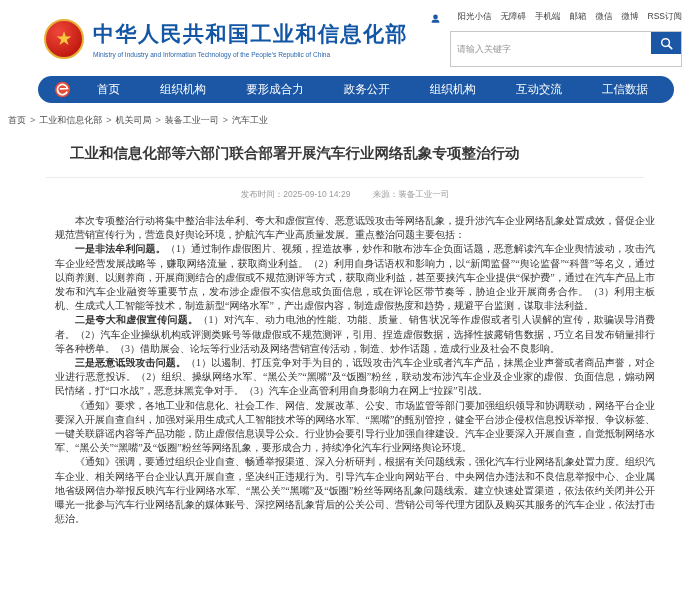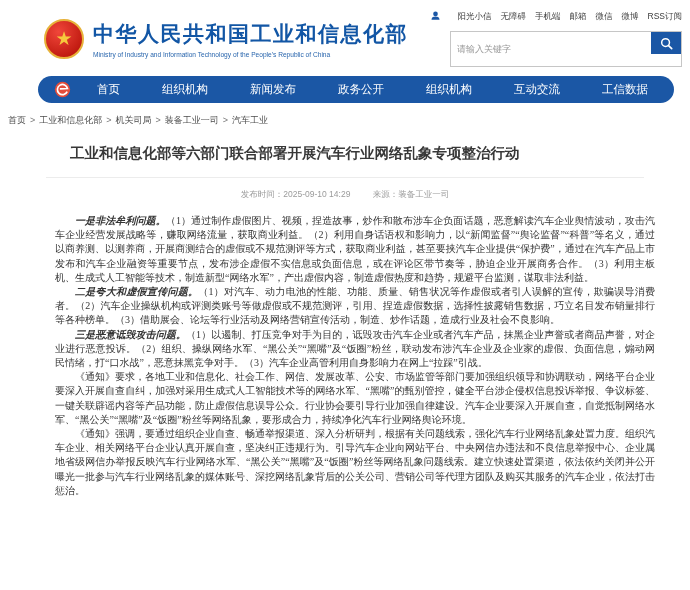--- a/index.html
+++ b/index.html
@@ -14,21 +14,21 @@
   .emblem {
     width:40px; height:40px; border-radius:50%; flex:0 0 auto;
     background:radial-gradient(circle at 35% 30%, #f0463a, #c01a10 75%);
     border:2px solid #e7b23a; display:flex; align-items:center; justify-content:center;
   }
   .emblem .star { color:#f6c93d; font-size:19px; line-height:1; margin-top:-2px; }
   .ministry-cn { font-size:21px; font-weight:bold; color:#1256a5; letter-spacing:1.5px; white-space:nowrap; }
   .ministry-en { font-size:6.6px; color:#2a66ad; margin-top:3px; white-space:nowrap; }
   .header-right { width:236px; padding-right:4px; flex:0 0 auto; }
   .top-links { display:flex; align-items:center; justify-content:flex-end; gap:9px; font-size:8.5px; color:#404040; }
-  .top-links a { color:#404040; text-decoration:none; white-space:nowrap; display:flex; align-items:flex-start; gap:18px; }
+  .top-links a { color:#404040; text-decoration:none; white-space:nowrap; display:flex; align-items:flex-end; gap:18px; }
   .assistant-ic { width:9px; height:9px; display:inline-block; }
   .search-bar { margin-top:8px; display:flex; height:36px; border:1px solid #c6c6c6; background:#fff; }
   .search-bar input { flex:1; border:none; outline:none; font-size:9px; color:#555; padding:0 6px; min-width:0; }
   .search-bar input::placeholder { color:#999; }
   .search-btn { width:30px; height:22px; background:#1b57a5; border:none; display:flex; align-items:center; justify-content:center; cursor:pointer; padding:0; }
   
   .main-nav {
     margin:3px 16px 0 38px; height:27px; background:#1b57a5; border-radius:14px;
     display:flex; align-items:center; padding:0 26px 0 16px;
   }
@@ -47,21 +47,21 @@
   }
   .divider { height:1px; background:#ececec; margin:0 46px; }
   .meta { text-align:center; font-size:8.5px; color:#9b9b9b; margin-top:11px; }
   .meta .src { margin-left:20px; }
   .body-text {
     margin:13px 35px 0 55px;
     font-family:"Liberation Serif","DejaVu Serif",serif;
     font-size:10px; line-height:14.2px; color:#333; text-align:justify;
   }
   .body-text p { margin:0; text-indent:2em; }
-  .body-text b { font-weight:bold;font-style:italic; }
+  .body-text b { font-weight:bold; }
 </style>
 </head>
 <body>
 
 <header class="top-header">
   <div class="brand">
     <span class="emblem">
         <span class="star">★</span>
       </span>
     <div>
@@ -110,39 +110,40 @@
 </header>
 
 <nav class="main-nav">
   <svg class="miit-logo" viewBox="0 0 20 20">
     <circle cx="10" cy="10" r="9" fill="#e34d3b"></circle>
     <path d="M15.5 12.5a6 6 0 1 1 .4-3.6l-9 .4" fill="none" stroke="#fff" stroke-width="2"></path>
   </svg>
   <div class="nav-items">
     <a href="#">首页</a>
     <a href="#">组织机构</a>
-    <a href="#">新闻发布</a>
+    <a href="#">要形成合力</a>
     <a href="#">政务公开</a>
     <a href="#">组织机构</a>
     <a href="#">互动交流</a>
     <a href="#">工信数据</a>
   </div>
 </nav>
 
 <div class="breadcrumb">
   <a href="#">首页</a><span class="sep">&gt;</span><a href="#">工业和信息化部</a><span class="sep">&gt;</span><a href="#">机关司局</a><span class="sep">&gt;</span><a href="#">装备工业一司</a><span class="sep">&gt;</span><a href="#">汽车工业</a>
 </div>
 
 <main class="article">
   <h1>工业和信息化部等六部门联合部署开展汽车行业网络乱象专项整治行动</h1>
   <div class="divider"></div>
   <div class="meta">
     <span>发布时间：</span><span>2025-09-10 14:29</span>
     <span class="src">来源：</span><span>装备工业一司</span>
   </div>
   <div class="body-text">
+    <p><b></b><span>本次专项整治行动将集中整治非法牟利、夸大和虚假宣传、恶意诋毁攻击等网络乱象，提升涉汽车企业网络乱象处置成效，督促企业规范营销宣传行为，营造良好舆论环境，护航汽车产业高质量发展。重点整治问题主要包括：</span></p>
     <p><b>一是非法牟利问题。</b><span>（1）通过制作虚假图片、视频，捏造故事，炒作和散布涉车企负面话题，恶意解读汽车企业舆情波动，攻击汽车企业经营发展战略等，赚取网络流量，获取商业利益。（2）利用自身话语权和影响力，以“新闻监督”“舆论监督”“科普”等名义，通过以商养测、以测养商，开展商测结合的虚假或不规范测评等方式，获取商业利益，甚至要挟汽车企业提供“保护费”，通过在汽车产品上市发布和汽车企业融资等重要节点，发布涉企虚假不实信息或负面信息，或在评论区带节奏等，胁迫企业开展商务合作。（3）利用主板机、生成式人工智能等技术，制造新型“网络水军”，产出虚假内容，制造虚假热度和趋势，规避平台监测，谋取非法利益。</span></p>
     <p><b>二是夸大和虚假宣传问题。</b><span>（1）对汽车、动力电池的性能、功能、质量、销售状况等作虚假或者引人误解的宣传，欺骗误导消费者。（2）汽车企业操纵机构或评测类账号等做虚假或不规范测评，引用、捏造虚假数据，选择性披露销售数据，巧立名目发布销量排行等各种榜单。（3）借助展会、论坛等行业活动及网络营销宣传活动，制造、炒作话题，造成行业及社会不良影响。</span></p>
     <p><b>三是恶意诋毁攻击问题。</b><span>（1）以遏制、打压竞争对手为目的，诋毁攻击汽车企业或者汽车产品，抹黑企业声誉或者商品声誉，对企业进行恶意投诉。（2）组织、操纵网络水军、“黑公关”“黑嘴”及“饭圈”粉丝，联动发布涉汽车企业及企业家的虚假、负面信息，煽动网民情绪，打“口水战”，恶意抹黑竞争对手。（3）汽车企业高管利用自身影响力在网上“拉踩”引战。</span></p>
     <p><b></b><span>《通知》要求，各地工业和信息化、社会工作、网信、发展改革、公安、市场监管等部门要加强组织领导和协调联动，网络平台企业要深入开展自查自纠，加强对采用生成式人工智能技术等的网络水军、“黑嘴”的甄别管控，健全平台涉企侵权信息投诉举报、争议标签、一键关联辟谣内容等产品功能，防止虚假信息误导公众。行业协会要引导行业加强自律建设。汽车企业要深入开展自查，自觉抵制网络水军、“黑公关”“黑嘴”及“饭圈”粉丝等网络乱象，要形成合力，持续净化汽车行业网络舆论环境。</span></p>
     <p><b></b><span>《通知》强调，要通过组织企业自查、畅通举报渠道、深入分析研判，根据有关问题线索，强化汽车行业网络乱象处置力度。组织汽车企业、相关网络平台企业认真开展自查，坚决纠正违规行为。引导汽车企业向网站平台、中央网信办违法和不良信息举报中心、企业属地省级网信办举报反映汽车行业网络水军、“黑公关”“黑嘴”及“饭圈”粉丝等网络乱象问题线索。建立快速处置渠道，依法依约关闭并公开曝光一批参与汽车行业网络乱象的媒体账号、深挖网络乱象背后的公关公司、营销公司等代理方团队及购买其服务的汽车企业，依法打击惩治。</span></p>
   </div>
 </main>
 
 </body></html>

